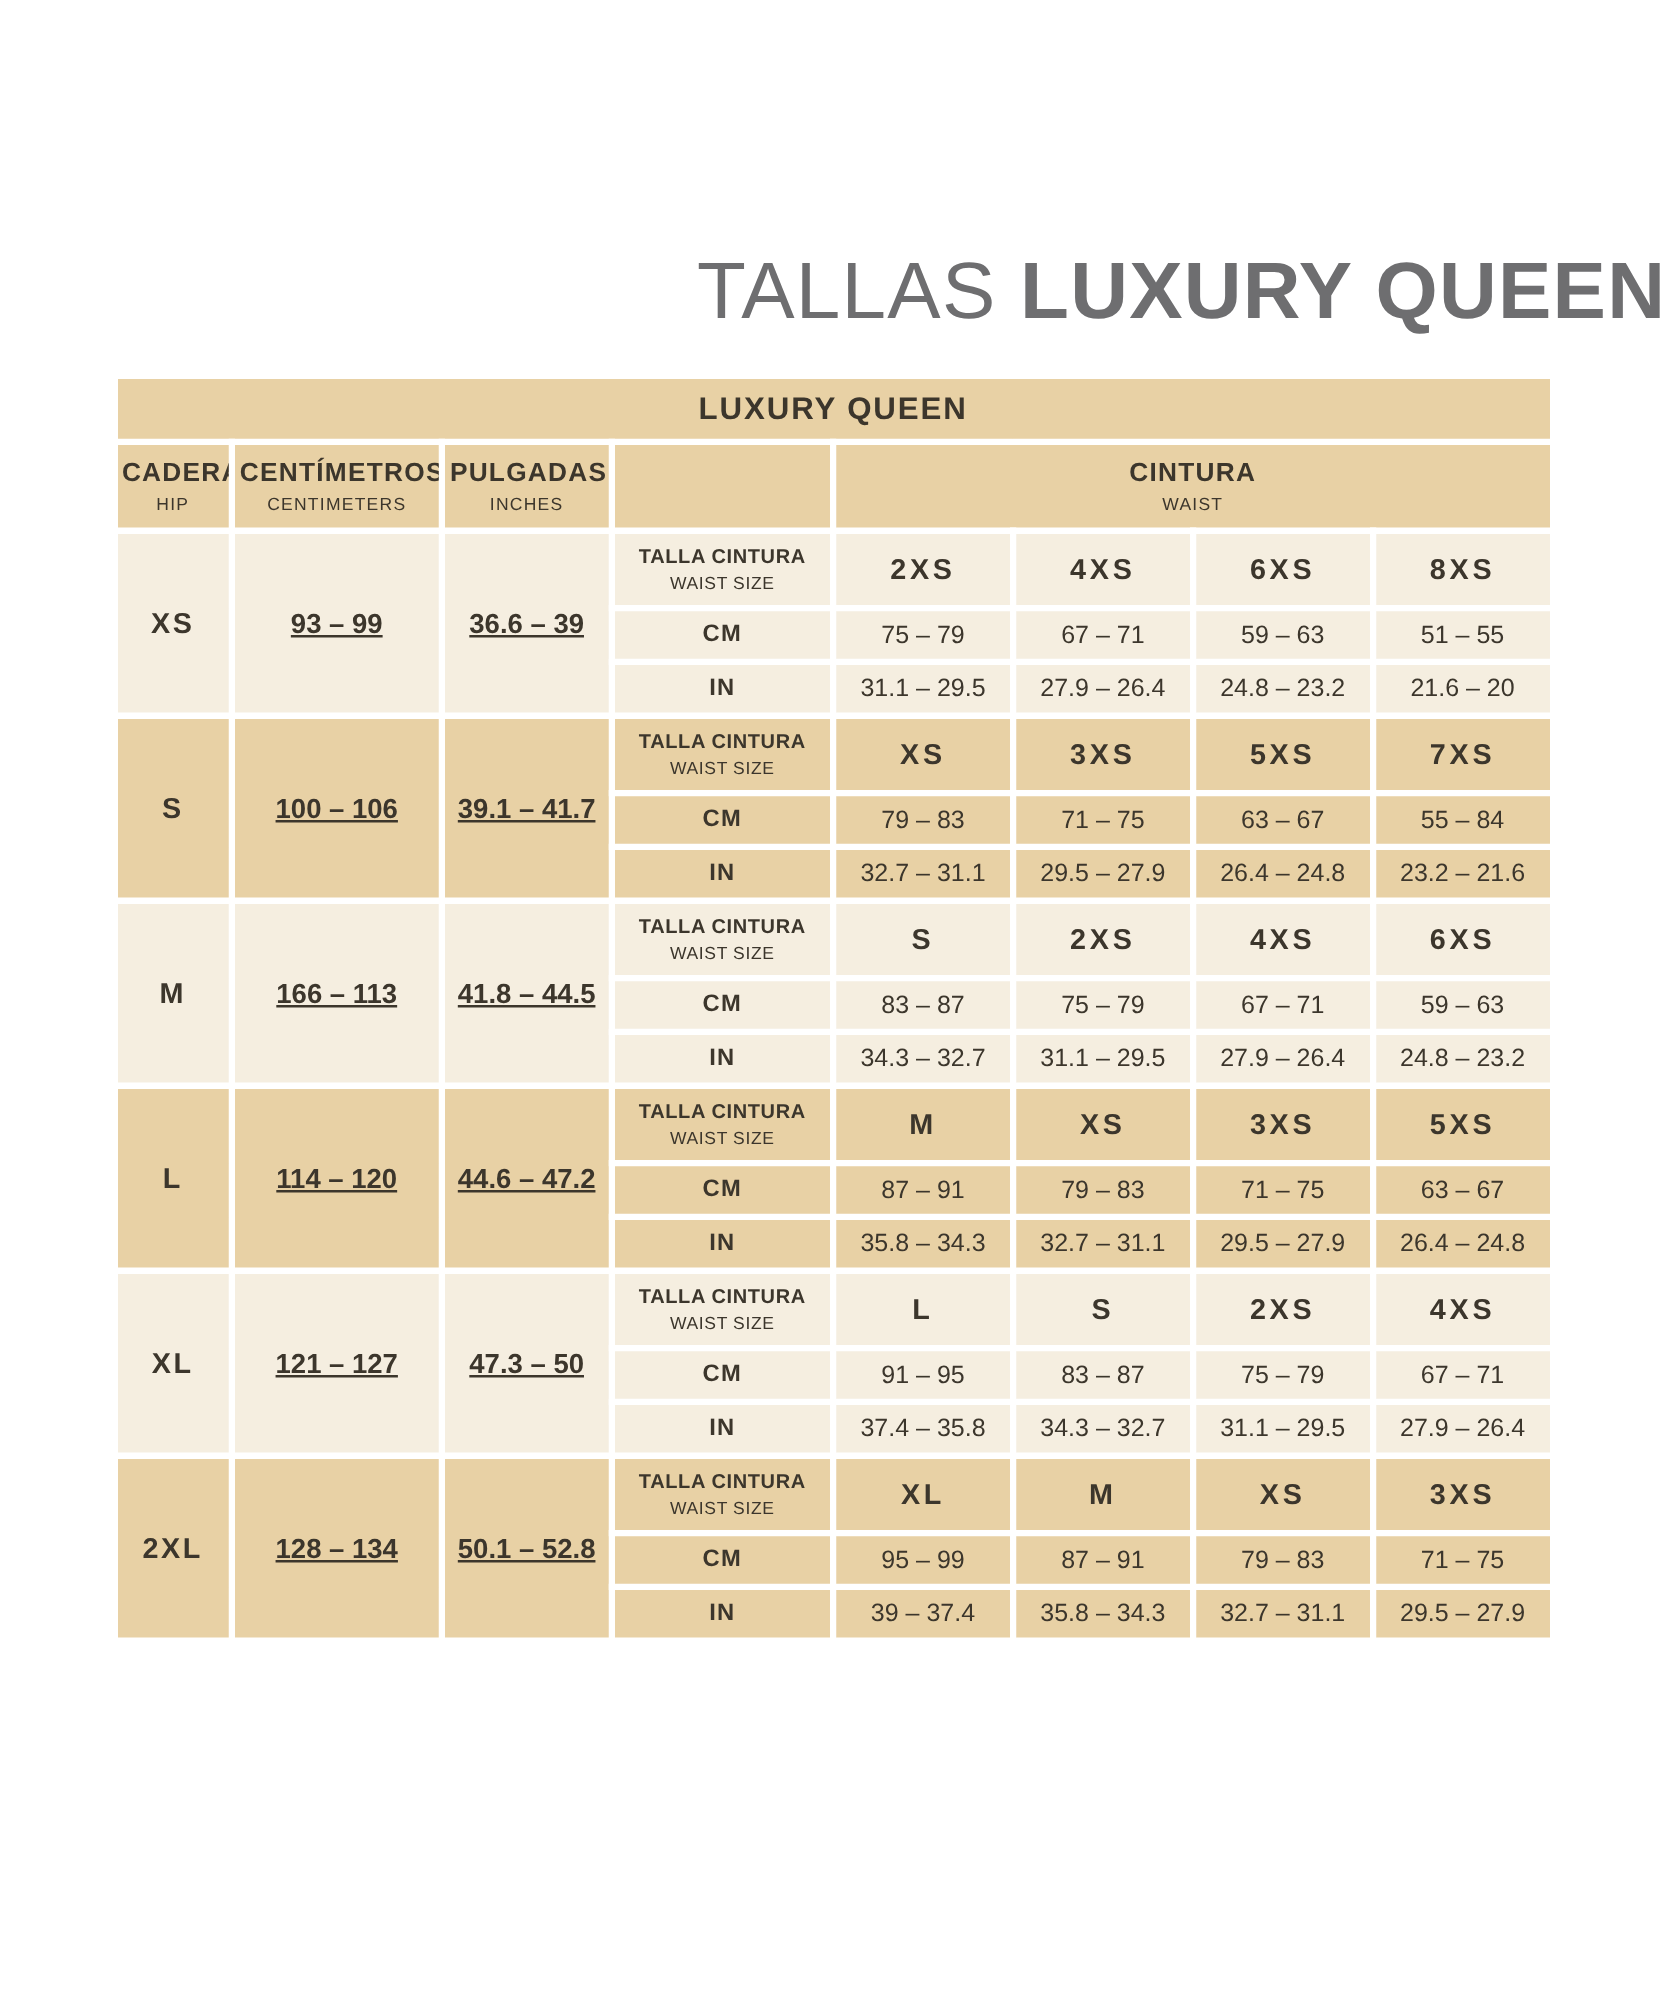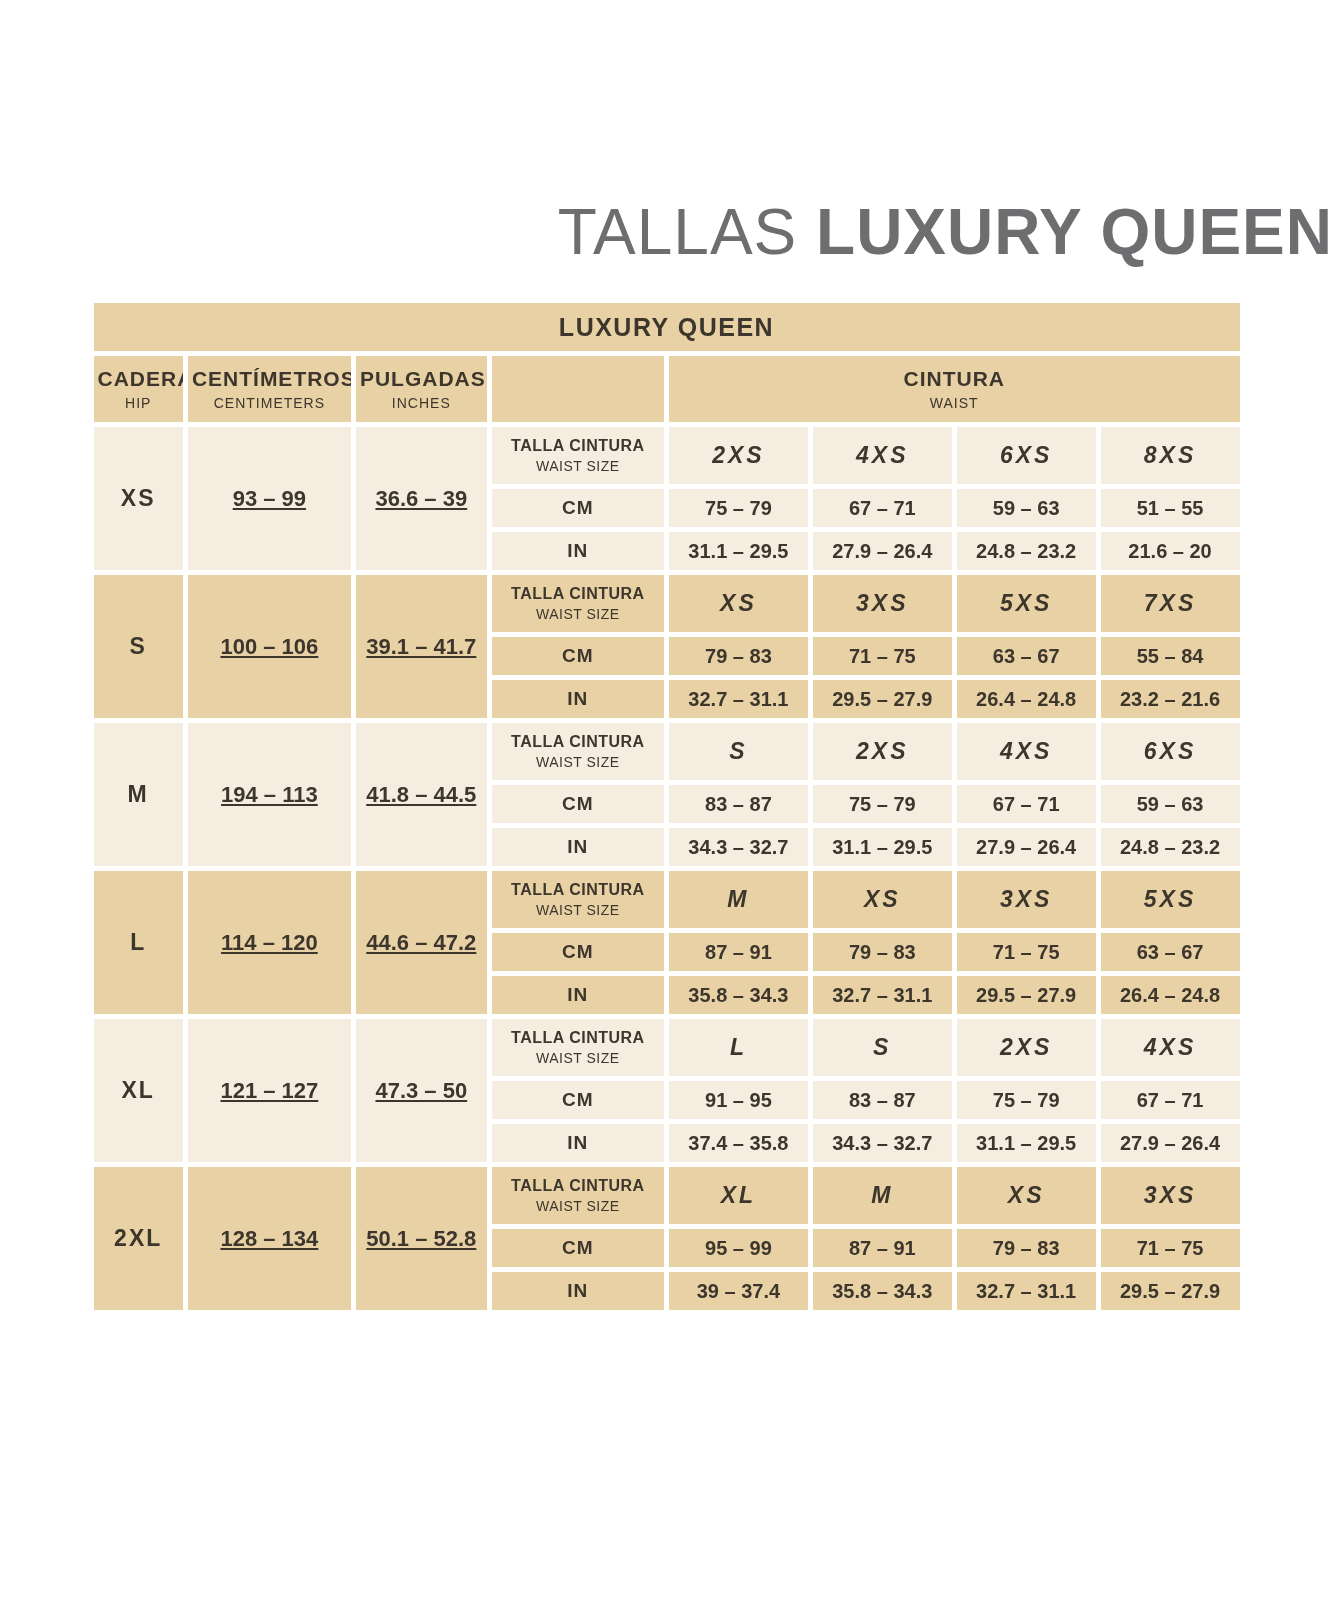--- a/index.html
+++ b/index.html
@@ -48,22 +48,22 @@
   .h-en{font-size:14px;font-weight:400;letter-spacing:1px;margin-top:4px;}
   tbody.light td{background:var(--cream);}
   tbody.dark td{background:var(--tan);}
   tr.r-size{height:62px;}
   tr.r-unit{height:43px;}
   td.hip-sz{font-size:23px;font-weight:700;letter-spacing:2px;}
   td.rng{font-size:22px;font-weight:700;text-decoration:underline;}
   td.lbl-talla .es{font-size:16px;font-weight:700;letter-spacing:0.5px;text-align:center;}
   td.lbl-talla .en{font-size:14px;font-weight:400;letter-spacing:0.5px;margin-top:3px;}
   td.lbl-unit{font-size:19px;font-weight:700;letter-spacing:1px;}
-  td.sz{font-size:23px;font-weight:700;letter-spacing:3px;font-style:italic;}
-  td.val{font-size:20px;font-weight:700;}
+  td.sz{font-size:23px;font-weight:700;letter-spacing:3px;}
+  td.val{font-size:20px;font-weight:400;}
 </style>
 </head>
 <body>
 
 <div class="page-title"><span class="t-light">TALLAS</span> <span class="t-bold">LUXURY QUEEN</span></div>
 
 <table class="size-table">
   <colgroup>
     <col style="width:8.2%">
       <col style="width:14.6%">
@@ -155,21 +155,21 @@
       <td class="val">32.7 – 31.1</td>
       <td class="val">29.5 – 27.9</td>
       <td class="val">26.4 – 24.8</td>
       <td class="val">23.2 – 21.6</td>
     </tr>
   </tbody>
 
   <tbody class="light">
     <tr class="r-size">
       <td class="hip-sz" rowspan="3">M</td>
-      <td class="rng" rowspan="3">194 – 113</td>
+      <td class="rng" rowspan="3">166 – 113</td>
       <td class="rng" rowspan="3">41.8 – 44.5</td>
       <td class="lbl-talla">
         <div class="es">TALLA CINTURA</div>
         <div class="en">WAIST SIZE</div>
       </td>
       <td class="sz">S</td>
       <td class="sz">2XS</td>
       <td class="sz">4XS</td>
       <td class="sz">6XS</td>
     </tr>

